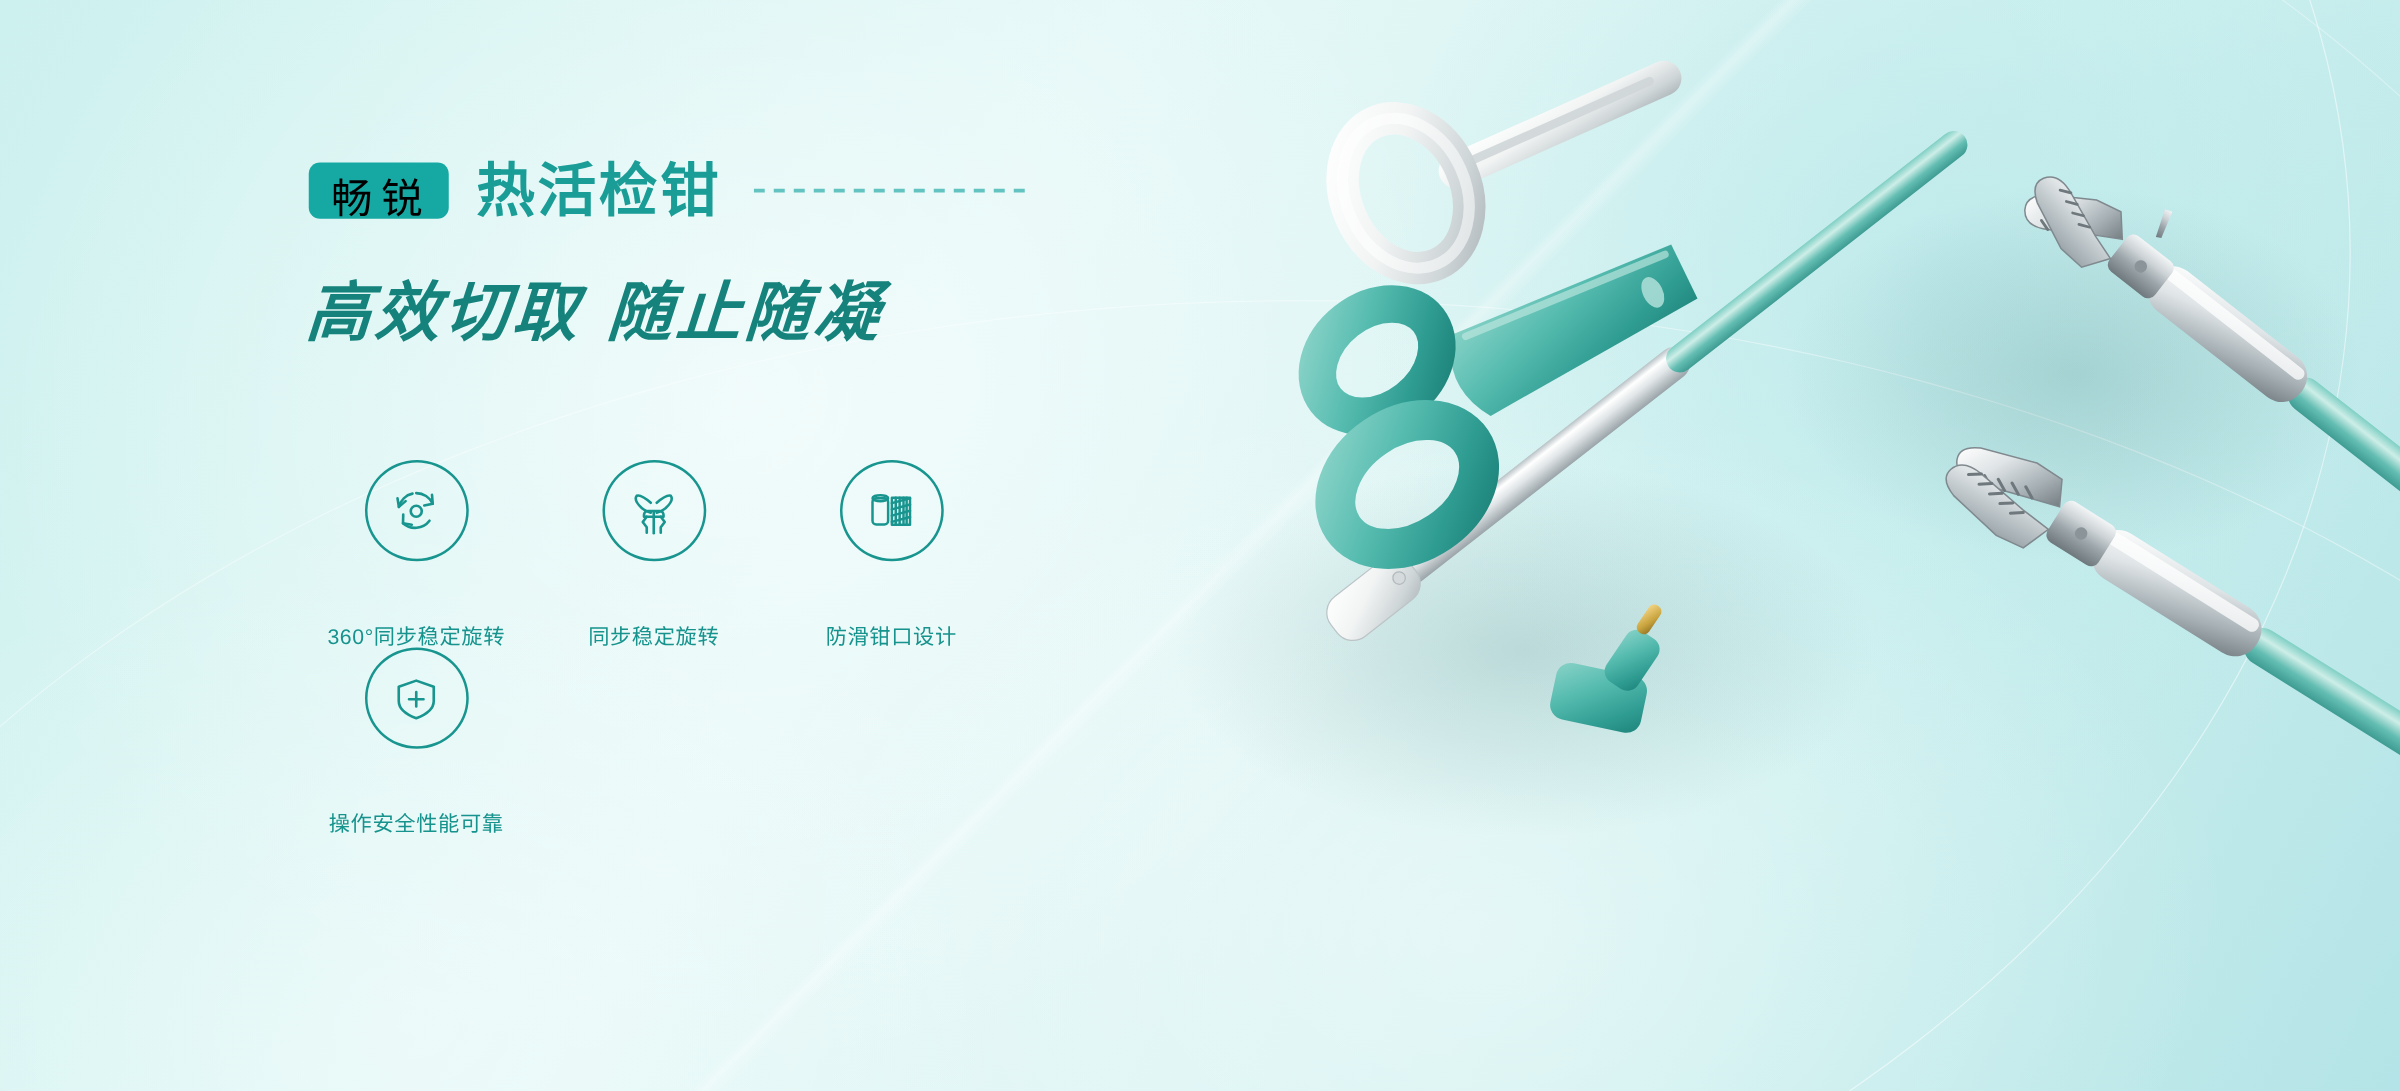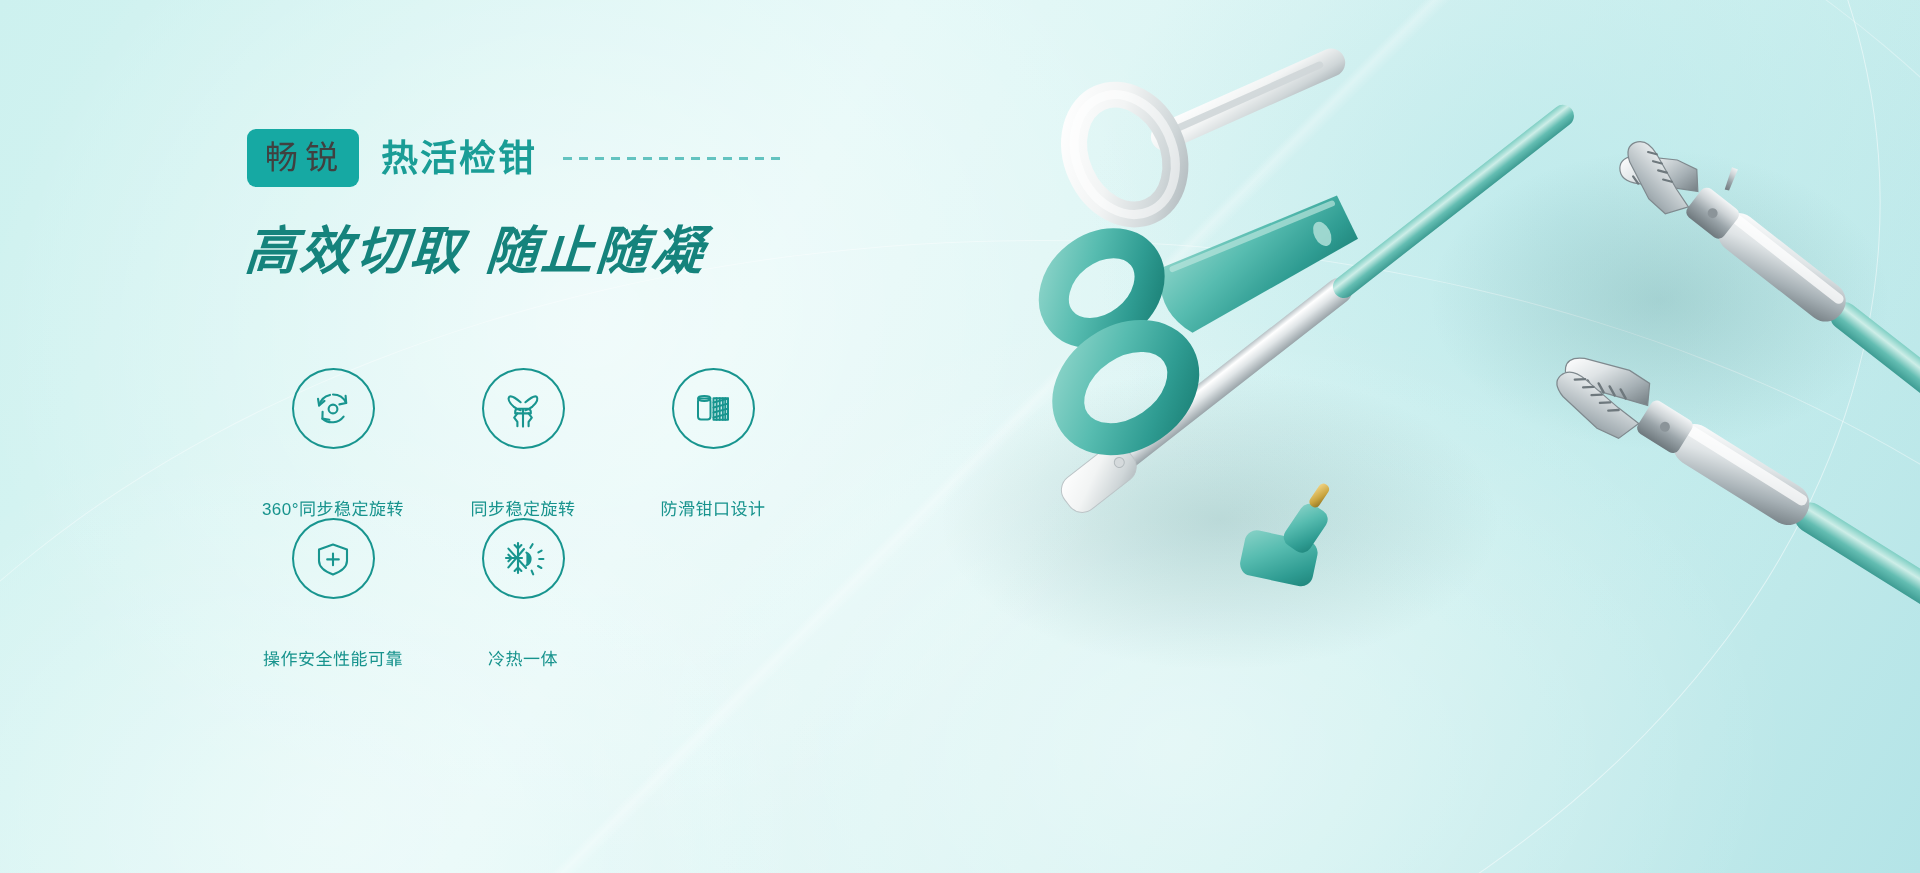--- a/index.html
+++ b/index.html
@@ -74,32 +74,32 @@
   }
   .title-row {
     position: absolute;
     left: 247px;
     top: 129px;
     display: flex;
     align-items: center;
   }
   .brand-badge {
     background: #16a9a3;
-    color: #404040;
+    color: #000000;
     border-radius: 9px;
     font-size: 33px;
     line-height: 1;
     letter-spacing: 7px;
-    padding: 12px 14px 13px 18px;
+    padding: 12px 14px 0 18px;
     font-weight: 400;
   }
   .product-name {
     margin-left: 22px;
     color: #1a9d96;
-    font-size: 37px;
+    font-size: 47px;
     line-height: 1;
     font-weight: 700;
     letter-spacing: 2px;
     text-align: center;
   }
   .dotline {
     margin-left: 26px;
     width: 222px;
     height: 3px;
     background-image: linear-gradient(to right, #63c3c0 0 9px, rgba(0,0,0,0) 9px 16px);
@@ -369,36 +369,17 @@
       <div class="feature">
         <div class="icon-circle">
           <svg width="44" height="46" viewBox="0 0 44 46" fill="none" stroke="#18958f" stroke-width="2.1" stroke-linecap="round" stroke-linejoin="round">
             <path d="M22 8.5 L36 13.4 v11.4 Q36 33.4 22 38.6 Q8 33.4 8 24.8 V13.4 Z"></path>
             <path d="M22 17.6 v11.6 M16.2 23.4 h11.6"></path>
           </svg>
         </div>
         <div class="feature-label">操作安全性能可靠</div>
       </div>
 
-      <div class="feature">
-        <div class="icon-circle">
-          <svg width="46" height="46" viewBox="0 0 46 46" fill="none" stroke="#18958f" stroke-width="2.1" stroke-linecap="round" stroke-linejoin="round">
-
-            <path d="M18 7 v30"></path>
-            <path d="M6 22 h16"></path>
-            <path d="M8.4 12.6 L26 32"></path>
-            <path d="M8.4 31.4 L24 13"></path>
-            <path d="M18 12.4 l-3.4 -3.4 M18 12.4 l3.4 -3.4"></path>
-            <path d="M18 31.6 l-3.4 3.4 M18 31.6 l3.4 3.4"></path>
-            <path d="M11.6 22 l-3.2 -3.3 M11.6 22 l-3.2 3.3"></path>
-
-            <path d="M26.4 16.6 a7 7 0 0 1 0 12.8 z" fill="#18958f" stroke="none"></path>
-            <path d="M26.4 16.6 a7 7 0 0 1 0 12.8"></path>
-            <path d="M30.4 11.8 L32.6 8.2 M38.4 16.4 L41.6 14.6 M39.2 23 h4.2 M38 30 L41.4 32 M31.6 34.6 L33.2 38.4"></path>
-          </svg>
-        </div>
-        <div class="feature-label">冷热一体</div>
-      </div>
 
 
     </div>
   </div>
 </div>
 
 </body></html>

